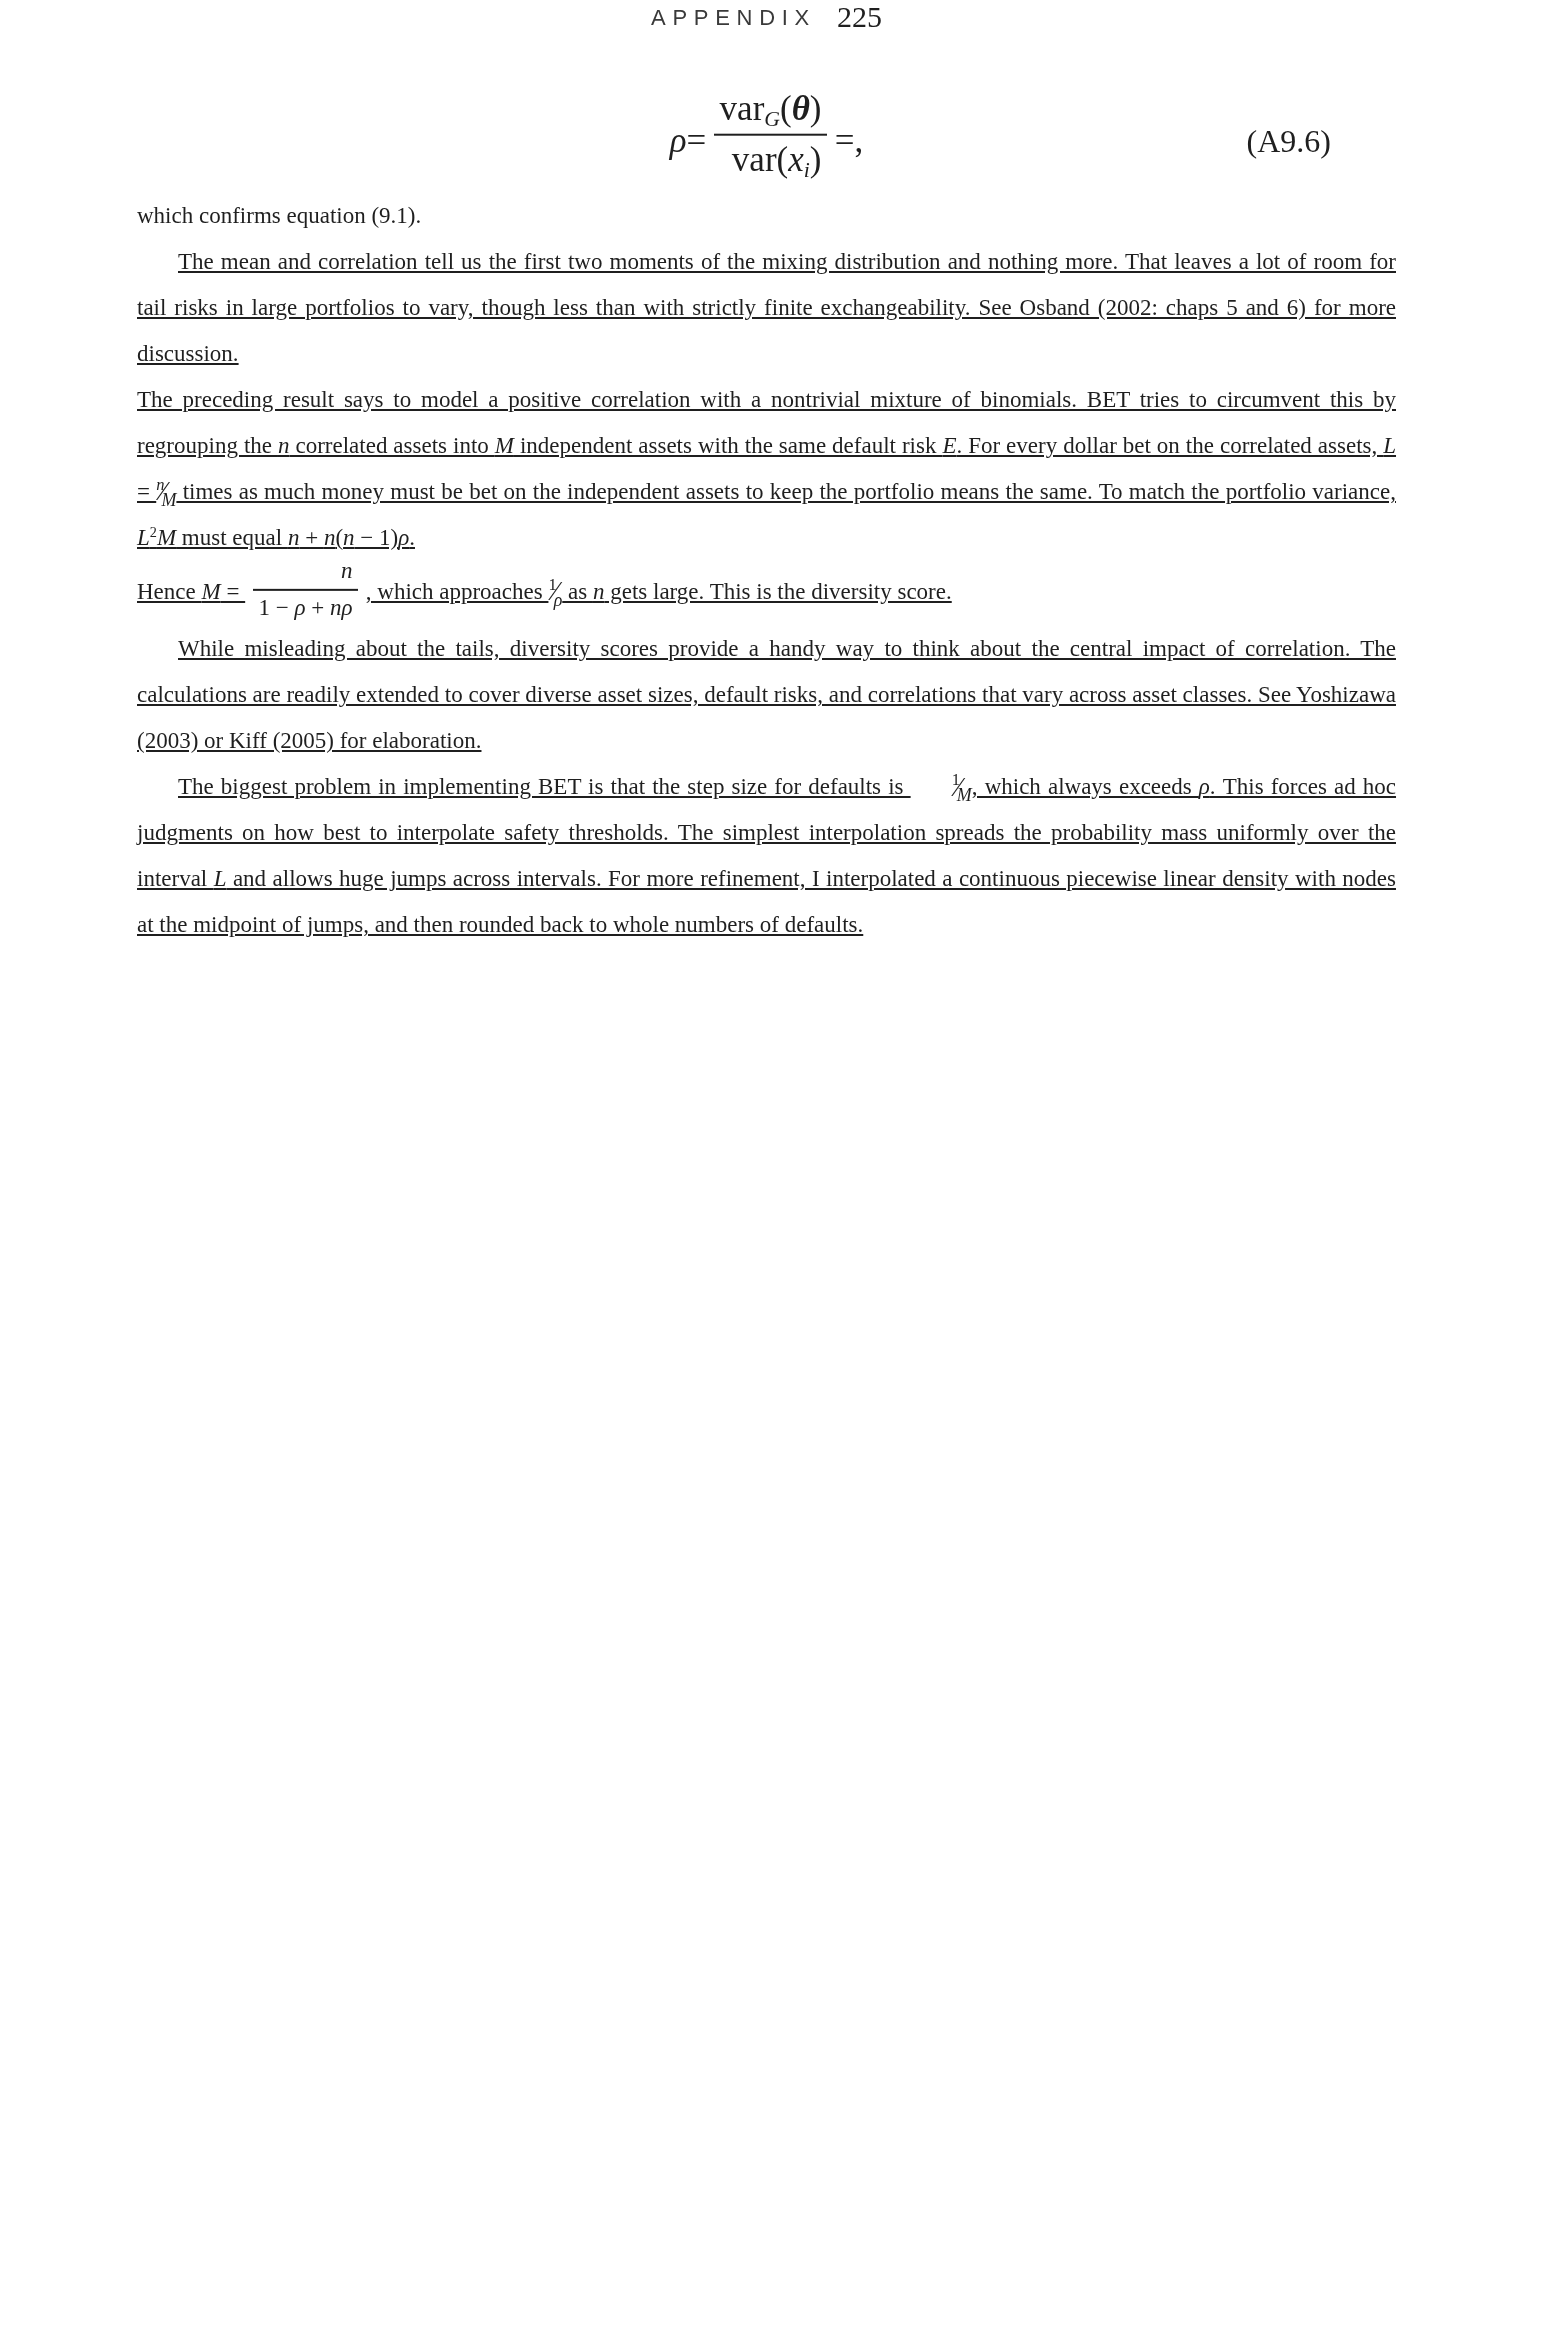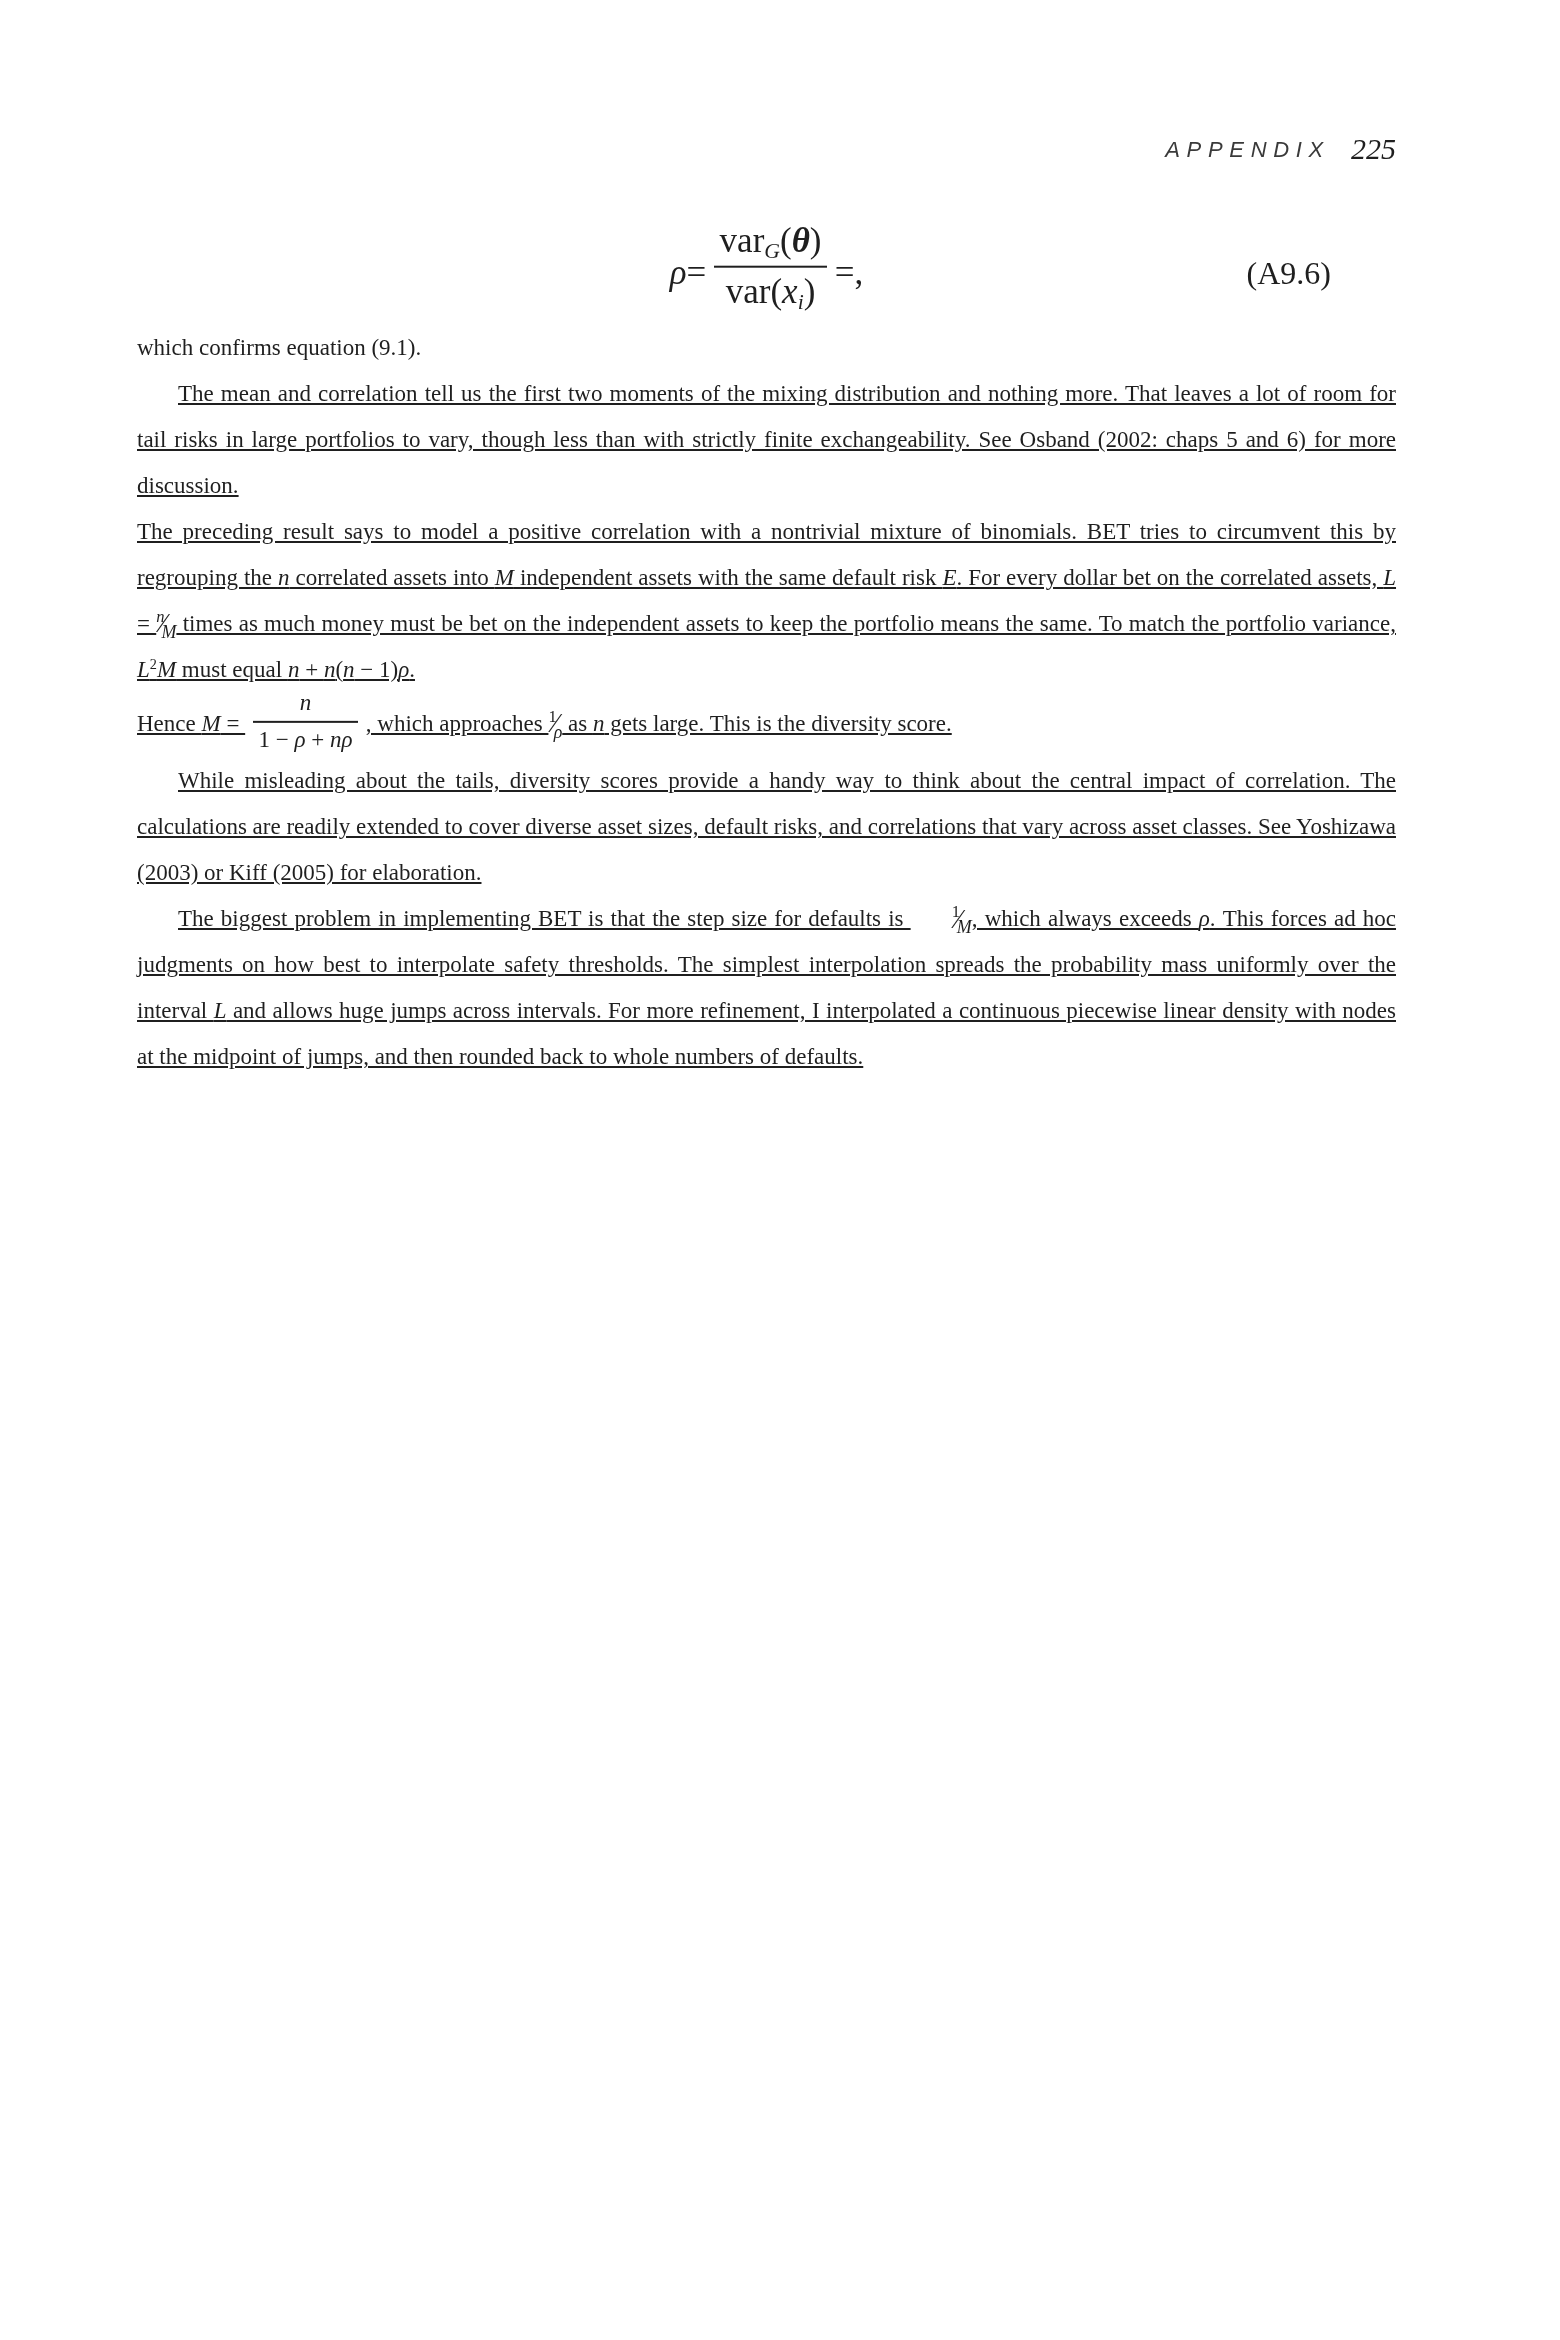--- a/index.html
+++ b/index.html
@@ -11,24 +11,22 @@
     overflow: hidden;
     font-family: "Liberation Serif", serif;
     color: #1f1f1f;
   }
   .content {
     padding: 0 165px 0 137px;
   }
 
   
   .running-head {
-    padding-top: 132px;
-    text-align: right;
+    text-align: center;
     white-space: nowrap;
-    font-style: italic;
   }
   .rh-label {
     font-family: "Liberation Sans", sans-serif;
     font-size: 22px;
     letter-spacing: 6.7px;
     color: #3a3a3a;
     vertical-align: 1.9px;
   }
   .rh-page {
     font-family: "Liberation Serif", serif;
@@ -94,21 +92,21 @@
   
   .skew { display: inline-block; white-space: nowrap; line-height: 1; }
   .skew .sn { font-size: 72%; vertical-align: 0.55em; }
   .skew .sl { font-size: 118%; vertical-align: -0.05em; margin: 0 -3.8px; }
   .skew .sd { font-size: 78%; vertical-align: -0.4em; }
 
   
   .stack {
     display: inline-flex;
     flex-direction: column;
-    align-items: center;
+    align-items: flex-end;
     vertical-align: middle;
     text-align: center;
     line-height: 1.25;
     margin: 0 7.6px;
     transform: translateY(-0.18em);
   }
   .stack .fn, .stack .fd { padding: 0 5.7px; white-space: nowrap; }
   .stack .fbar {
     align-self: stretch;
     border-top: 2.4px solid #1f1f1f;

